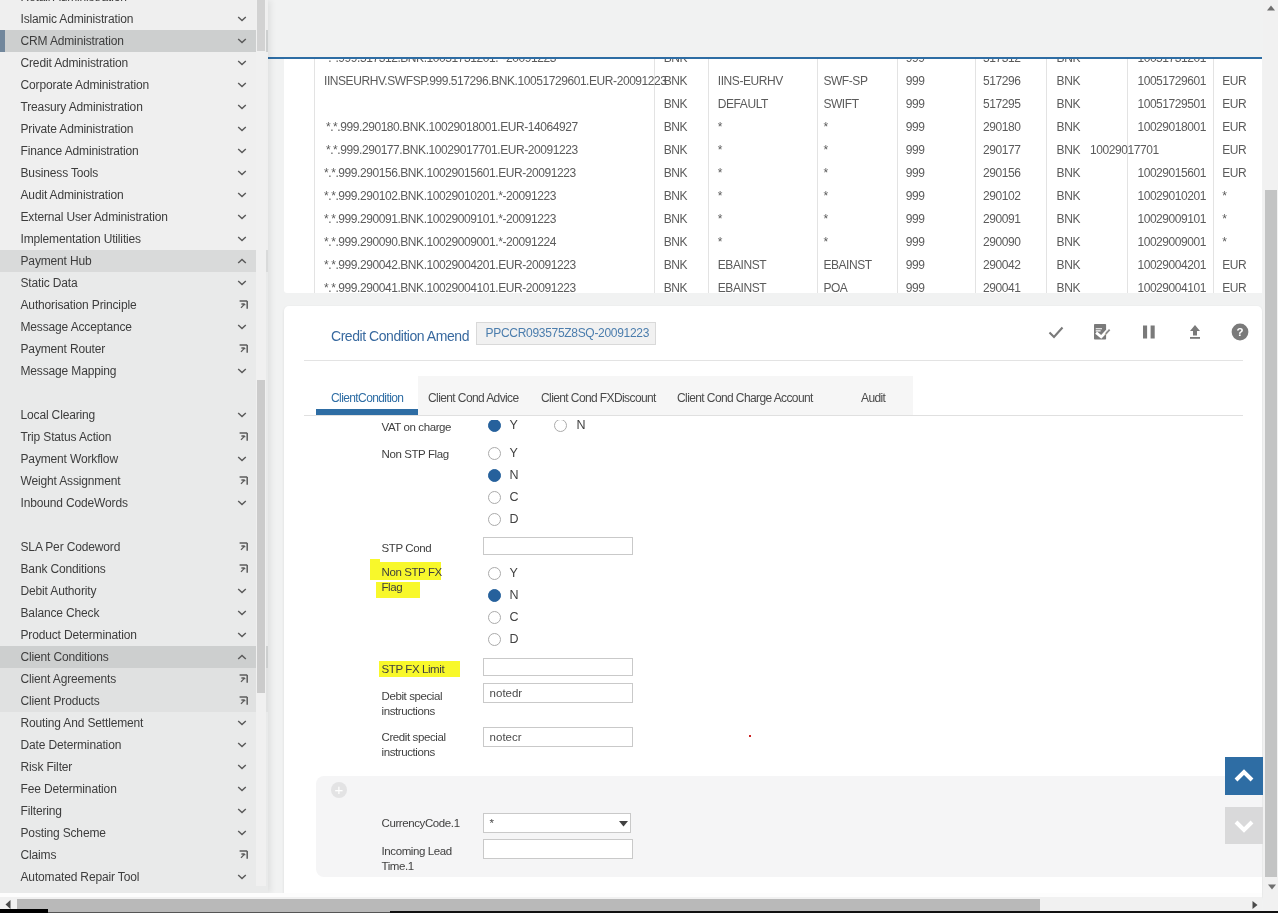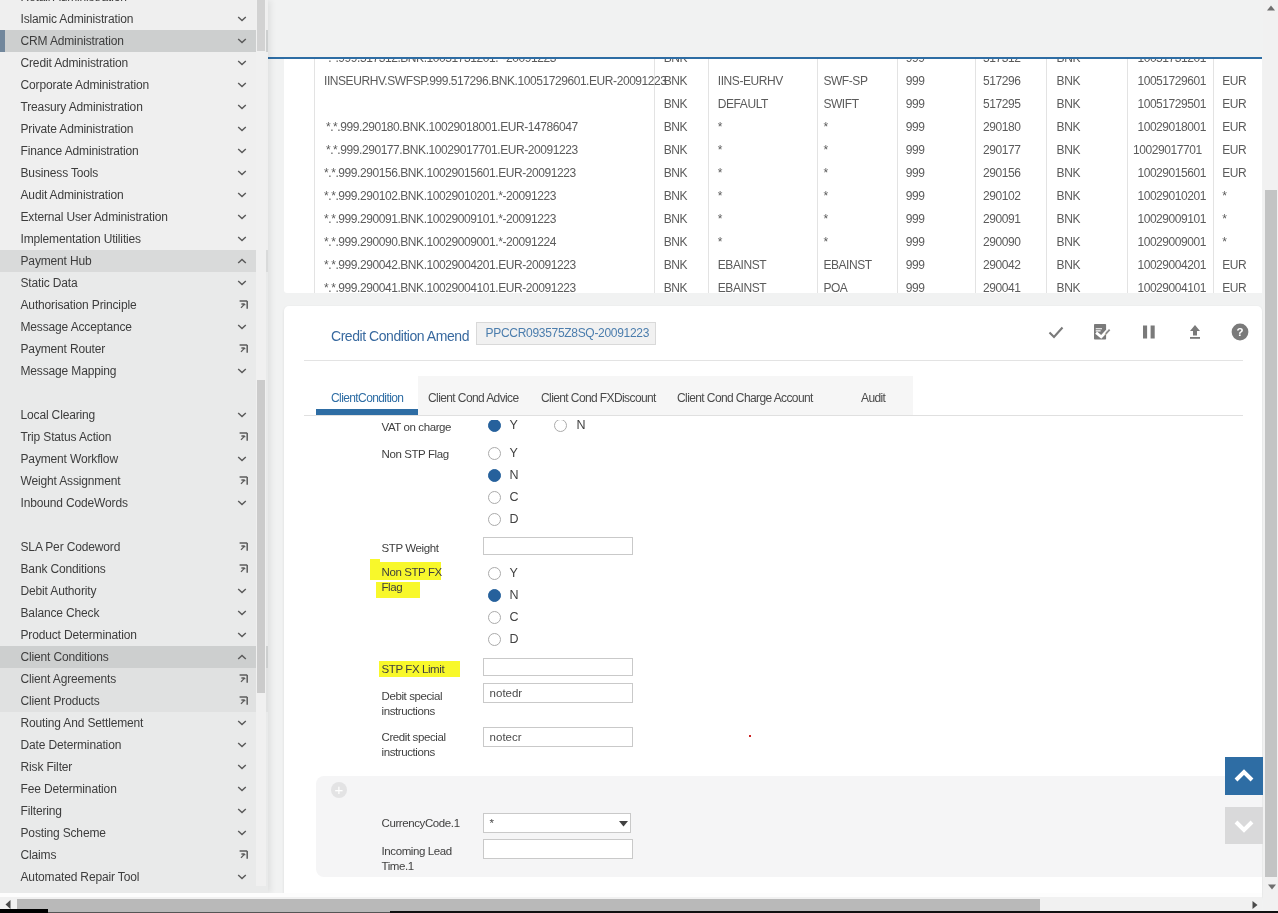--- a/index.html
+++ b/index.html
@@ -101,39 +101,39 @@
           <span style="left:379.8px">BNK</span>
           <span style="left:433.8px">DEFAULT</span>
           <span style="left:539.4px">SWIFT</span>
           <span style="left:621.8px">999</span>
           <span style="left:699px">517295</span>
           <span style="left:772.6px">BNK</span>
           <span style="left:853.4px">10051729501</span>
           <span style="left:938.3px">EUR</span>
         </div>
 <div class="trow">
-          <span style="left:40px"> *.*.999.290180.BNK.10029018001.EUR-14786047</span>
+          <span style="left:40px"> *.*.999.290180.BNK.10029018001.EUR-14064927</span>
           <span style="left:379.8px">BNK</span>
           <span style="left:433.8px">*</span>
           <span style="left:539.4px">*</span>
           <span style="left:621.8px">999</span>
           <span style="left:699px">290180</span>
           <span style="left:772.6px">BNK</span>
           <span style="left:853.4px">10029018001</span>
           <span style="left:938.3px">EUR</span>
         </div>
 <div class="trow">
           <span style="left:40px"> *.*.999.290177.BNK.10029017701.EUR-20091223</span>
           <span style="left:379.8px">BNK</span>
           <span style="left:433.8px">*</span>
           <span style="left:539.4px">*</span>
           <span style="left:621.8px">999</span>
           <span style="left:699px">290177</span>
           <span style="left:772.6px">BNK</span>
-          <span style="left:849px">10029017701</span>
+          <span style="left:806px">10029017701</span>
           <span style="left:938.3px">EUR</span>
         </div>
 <div class="trow">
           <span style="left:40px">*.*.999.290156.BNK.10029015601.EUR-20091223</span>
           <span style="left:379.8px">BNK</span>
           <span style="left:433.8px">*</span>
           <span style="left:539.4px">*</span>
           <span style="left:621.8px">999</span>
           <span style="left:699px">290156</span>
           <span style="left:772.6px">BNK</span>
@@ -246,21 +246,21 @@
 <div class="rlab" style="left:292.6px;top:112px">N</div>
 <div class="flab" style="left:97.5px;top:141px">Non STP Flag</div>
 <div class="radio" style="left:204.4px;top:140.5px"></div>
 <div class="rlab" style="left:225.5px;top:140px">Y</div>
 <div class="radio sel" style="left:204.4px;top:162.5px"></div>
 <div class="rlab" style="left:225.5px;top:162px">N</div>
 <div class="radio" style="left:204.4px;top:184.5px"></div>
 <div class="rlab" style="left:225.5px;top:184px">C</div>
 <div class="radio" style="left:204.4px;top:206.5px"></div>
 <div class="rlab" style="left:225.5px;top:206px">D</div>
-<div class="flab" style="left:97.5px;top:235px">STP Weight</div>
+<div class="flab" style="left:97.5px;top:235px">STP Cond</div>
 <div class="inp" style="left:198.6px;top:230.9px;width:150.8px;height:18.4px"></div>
 <div class="ylw" style="left:86px;top:255.8px;width:71px;height:18px"></div>
 <div class="ylw" style="left:91.9px;top:275.5px;width:44px;height:16px"></div>
 <div class="flab" style="left:97.5px;top:259px">Non STP FX<br>Flag</div>
 <div class="radio" style="left:204.4px;top:260.5px"></div>
 <div class="rlab" style="left:225.5px;top:260px">Y</div>
 <div class="radio sel" style="left:204.4px;top:282.5px"></div>
 <div class="rlab" style="left:225.5px;top:282px">N</div>
 <div class="radio" style="left:204.4px;top:304.5px"></div>
 <div class="rlab" style="left:225.5px;top:304px">C</div>

